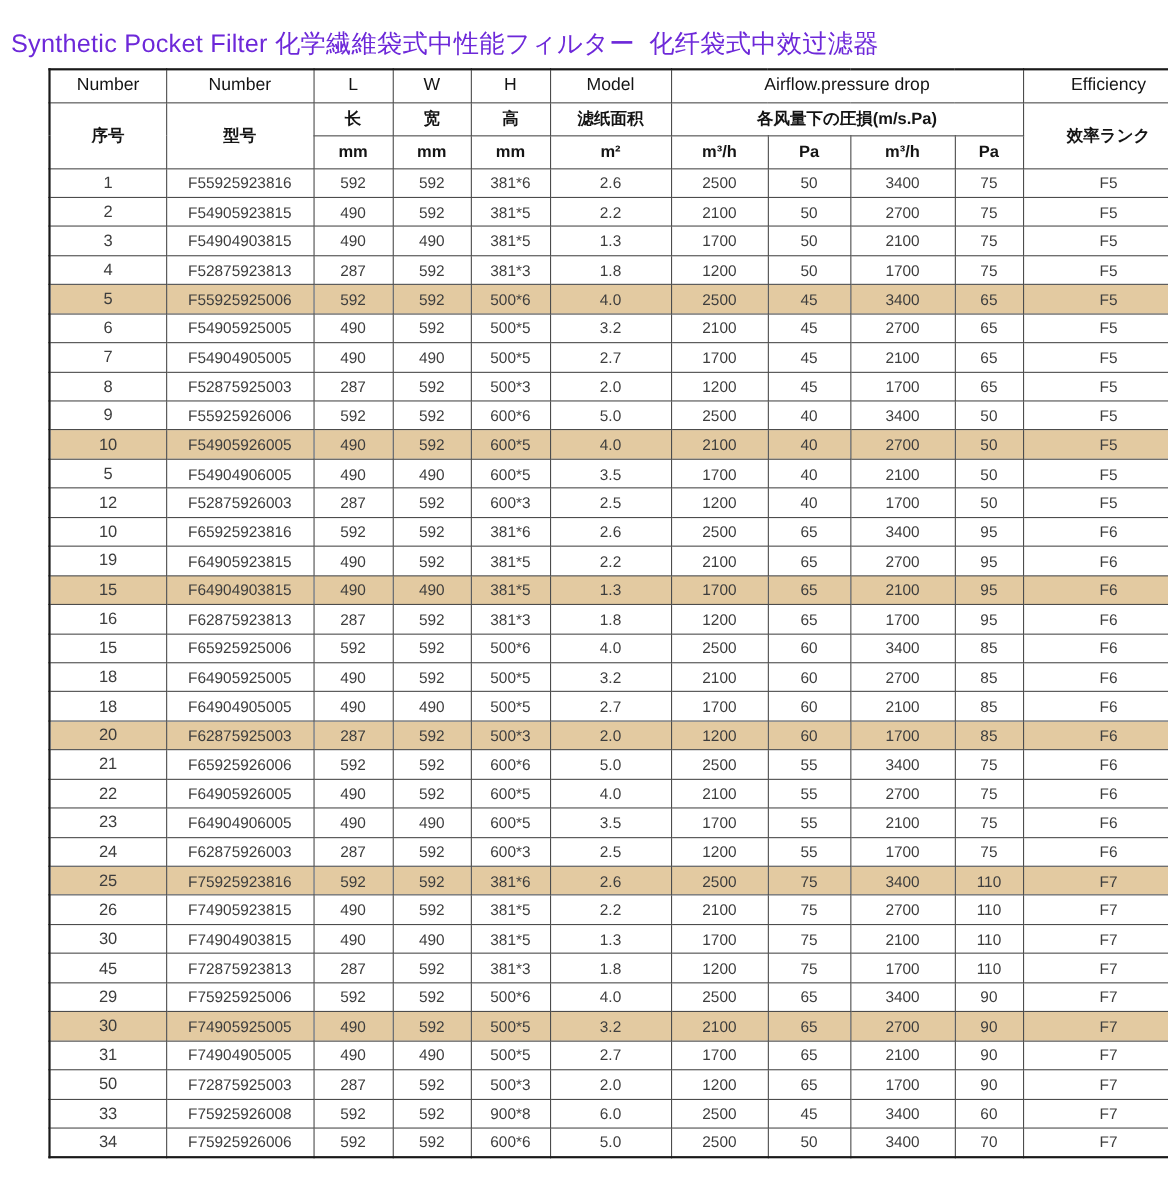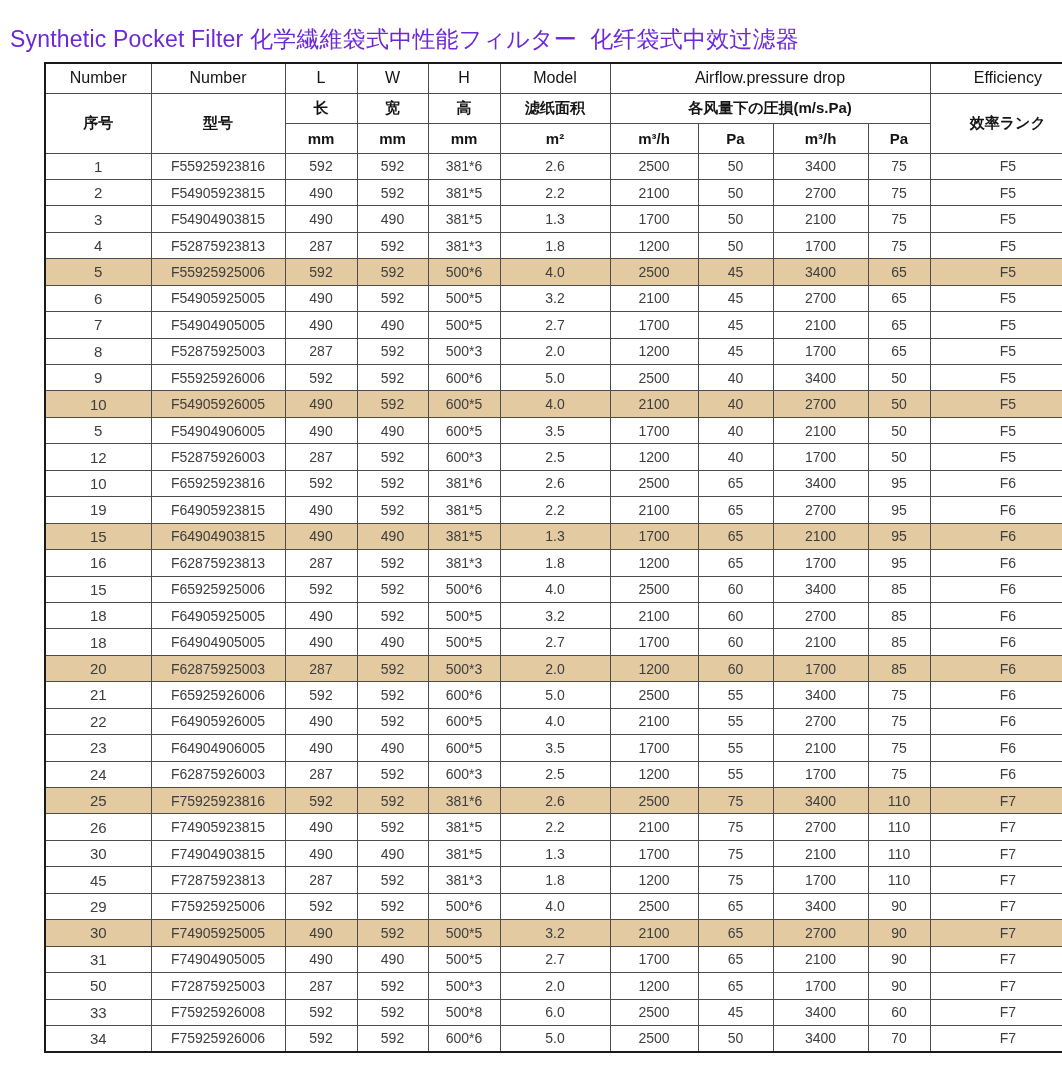--- a/index.html
+++ b/index.html
@@ -523,21 +523,21 @@
         <td class="cell-pressure-1">65</td>
         <td class="cell-airflow-2">1700</td>
         <td class="cell-pressure-2">90</td>
         <td class="cell-efficiency">F7</td>
       </tr>
       <tr>
         <td class="cell-number">33</td>
         <td class="cell-model">F75925926008</td>
         <td class="cell-length">592</td>
         <td class="cell-width">592</td>
-        <td class="cell-height">500*8</td>
+        <td class="cell-height">900*8</td>
         <td class="cell-area">6.0</td>
         <td class="cell-airflow-1">2500</td>
         <td class="cell-pressure-1">45</td>
         <td class="cell-airflow-2">3400</td>
         <td class="cell-pressure-2">60</td>
         <td class="cell-efficiency">F7</td>
       </tr>
       <tr>
         <td class="cell-number">34</td>
         <td class="cell-model">F75925926006</td>

